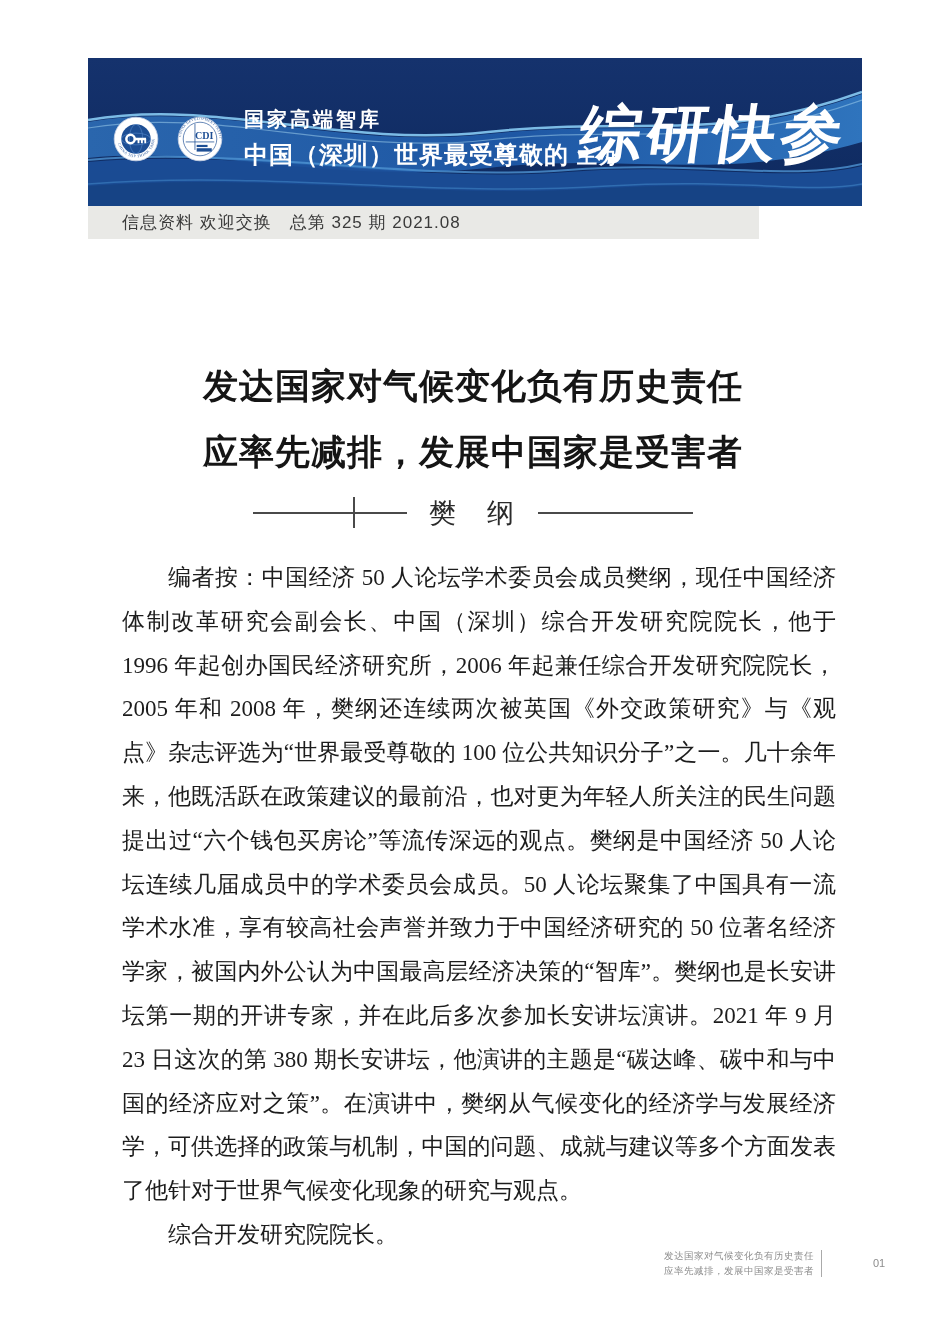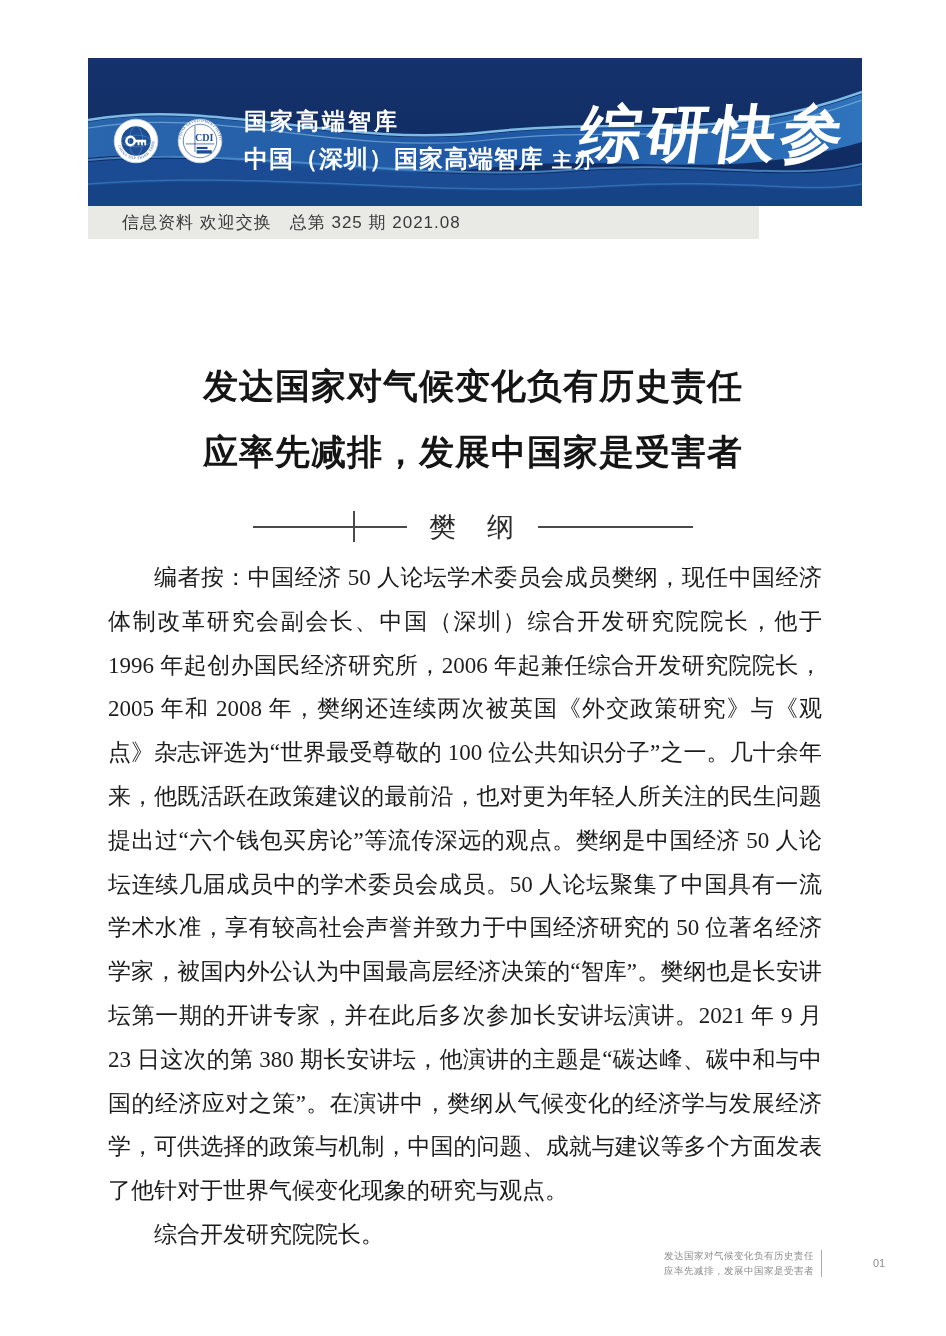--- a/index.html
+++ b/index.html
@@ -11,21 +11,21 @@
   
   .banner { position:absolute; left:88px; top:58px; width:774px; height:148px; }
   .banner svg.waves { position:absolute; left:0; top:0; width:100%; height:100%; display:block; }
   .banner-left {
     position:absolute; left:22px; top:48px; display:flex; align-items:center; gap:12px;
   }
   .logo { width:52px; height:52px; display:block; }
   .banner-text-col { display:flex; flex-direction:column; justify-content:center; gap:6px; margin-left:6px; }
   .banner-tagline {
     color:#ffffff; font-family:"Liberation Sans", sans-serif; font-weight:bold;
-    font-size:23px; letter-spacing:3px;
+    font-size:20px; letter-spacing:3px;
   }
   .banner-org {
     color:#ffffff; font-family:"Liberation Sans", sans-serif; font-weight:bold;
     font-size:24px; letter-spacing:1px;
   }
   .banner-org .org-suffix { font-size:20px; font-weight:bold; margin-left:8px; letter-spacing:2px; }
   .masthead {
     position:absolute; right:14px; top:34px;
     color:#ffffff; font-family:"Liberation Sans", sans-serif; font-weight:900;
     font-size:62px; letter-spacing:5px; transform:skewX(-8deg); white-space:nowrap;
@@ -52,26 +52,26 @@
     position:absolute; left:0; top:492px; width:100%;
     display:flex; justify-content:center; align-items:center;
   }
   .aline { height:1.5px; background:#4a4a4a; position:relative; }
   .aline.left  { width:154px; }
   .aline.right { width:155px; }
   .aline .tick {
     position:absolute; left:100px; top:-15px; width:1.5px; height:31px; background:#4a4a4a;
   }
   .author-name {
-    font-size:27px; color:#2b2b2b; margin:18px 22px; letter-spacing:2px; line-height:34px;
+    font-size:27px; color:#2b2b2b; margin:4px 22px; letter-spacing:2px; line-height:34px;
   }
 
   
   .body-text {
-    position:absolute; left:108px; top:556px; width:714px;
+    position:absolute; left:122px; top:556px; width:714px;
     font-size:23px; line-height:43.8px; color:#1c1c1c;
     text-align:justify;
   }
   .body-text p { margin:0; text-indent:2em; }
 
   
   .footer {
     position:absolute; left:664px; top:1248px;
     display:flex; align-items:center; gap:7px;
   }
@@ -139,21 +139,21 @@
         <rect x="27" y="38" width="13" height="2.6" fill="#1d4e94"></rect>
         <rect x="27" y="42" width="18" height="4" fill="#1d4e94"></rect>
         <path id="ring2" d="M 8,31 A 23,23 0 0 1 54,31" fill="none"></path>
         <text font-size="4.2" fill="#1d4e94" letter-spacing="0.4">
           <textPath href="#ring2" startOffset="4%">CHINA DEVELOPMENT INSTITUTE</textPath>
         </text>
       </svg>
 
       <div class="banner-text-col">
         <div class="banner-tagline">国家高端智库</div>
-        <div class="banner-org"><span>中国（深圳）国家高端智库</span><span class="org-suffix">主办</span></div>
+        <div class="banner-org"><span>中国（深圳）世界最受尊敬的</span><span class="org-suffix">主办</span></div>
       </div>
     </div>
 
     <div class="masthead">综研快参</div>
   </div>
 
   <div class="infobar">
     <span>信息资料 欢迎交换　总第 325 期 2021.08</span>
   </div>
 

